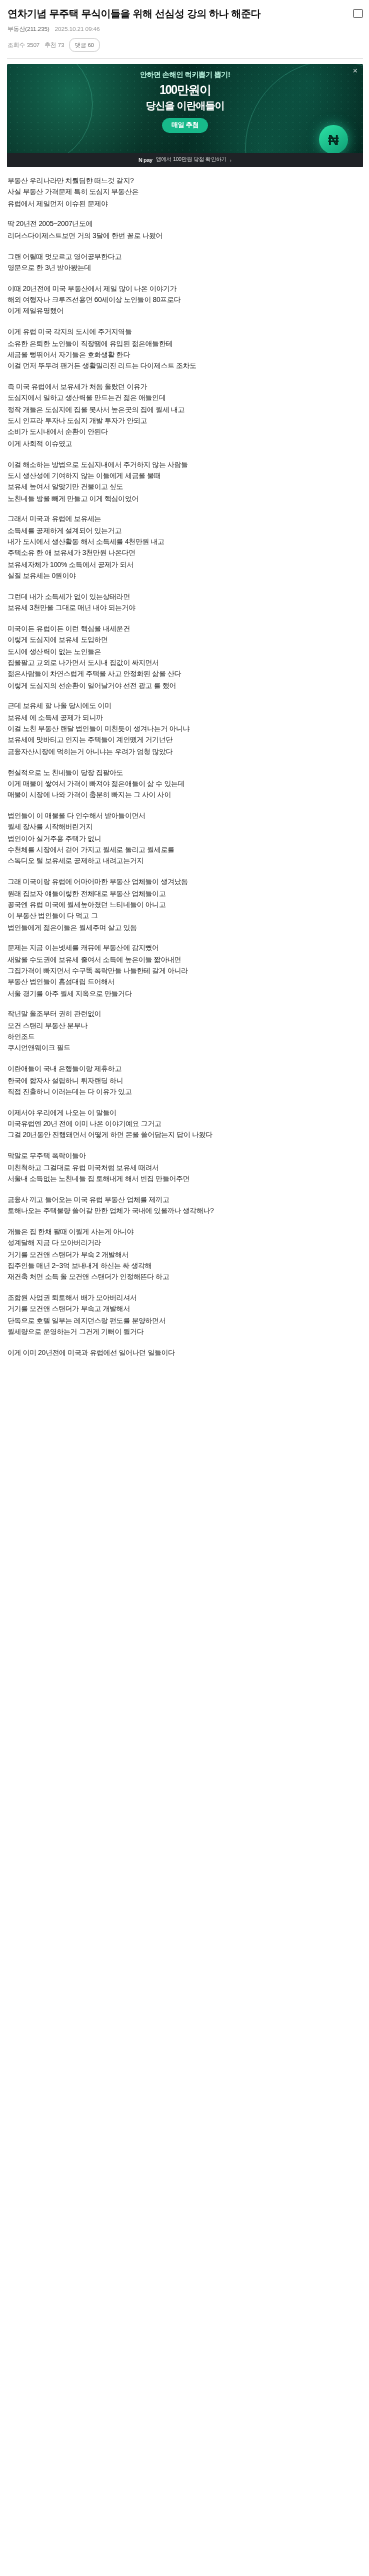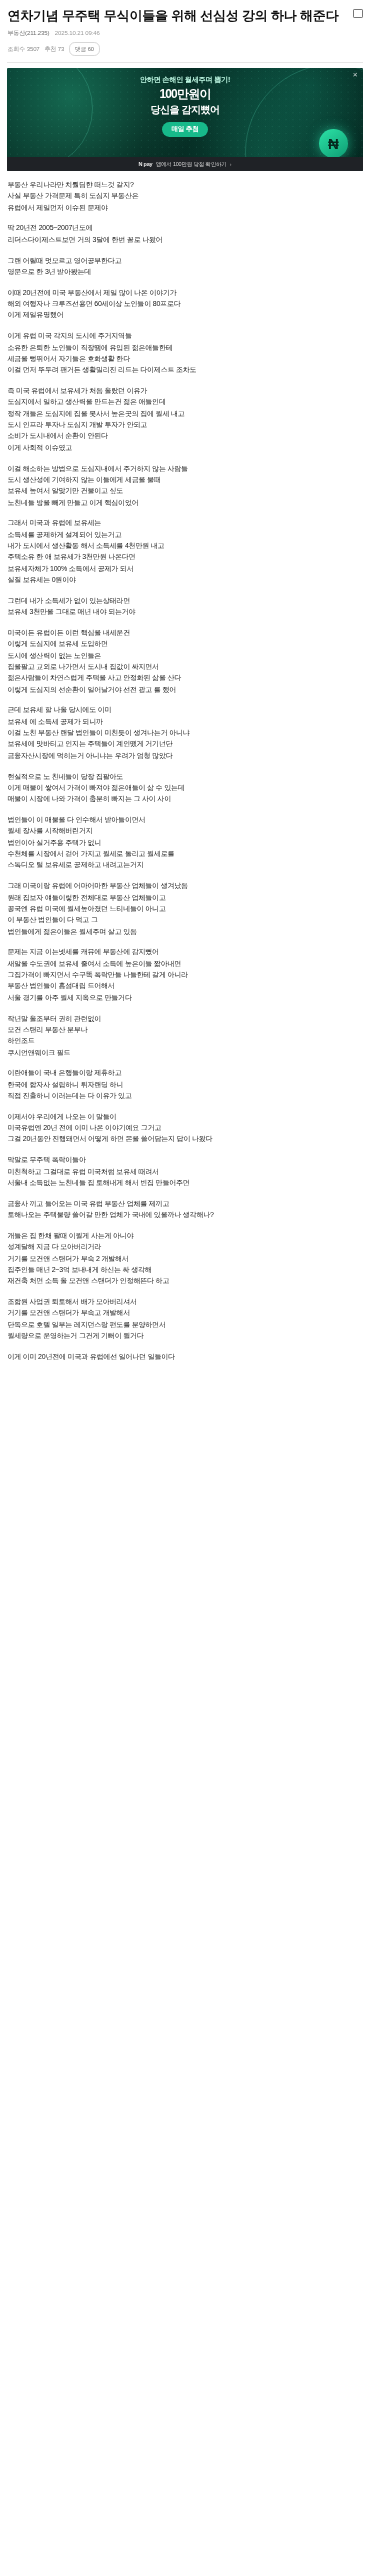--- a/index.html
+++ b/index.html
@@ -21,21 +21,21 @@
   
   .post-header {
     padding: 7.4px 7.4px 0 7.4px;
   }
   .title-row {
     display: flex;
     align-items: flex-start;
     gap: 3.2px;
   }
   .post-title {
-    font-size: 13px;
+    font-size: 10px;
     font-weight: 700;
     line-height: 1.35;
     color: #111;
     letter-spacing: -0.2px;
     flex: 1 1 auto;
   }
   .title-icon {
     width: 7.4px;
     height: 7.4px;
     border: 0.8px solid #777;
@@ -246,23 +246,23 @@
     <div class="divider"></div>
   </div>
 
   <div class="ad-wrap">
     <div class="ad-banner">
       <div class="ad-dots"></div>
       <div class="ad-ring r1"></div>
       <div class="ad-ring r2"></div>
       <div class="ad-close">✕</div>
       <div class="ad-content">
-        <div class="ad-line1">안하면 손해인 월세주며 뽑기!</div>
+        <div class="ad-line1">안하면 손해인 럭키뽑기 뽑기!</div>
         <div class="ad-line2">100만원이</div>
-        <div class="ad-line3">당신을 감지뼜어</div>
+        <div class="ad-line3">당신을 이란애들이</div>
         <div class="ad-cta">매일 추첨</div>
       </div>
       <div class="ad-coin">₦</div>
       <div class="ad-footer">
         <span class="pay">N pay</span>
         <span class="ftxt">앱에서 100만원 당첨 확인하기</span>
         <span class="chev">›</span>
       </div>
     </div>
   </div>

